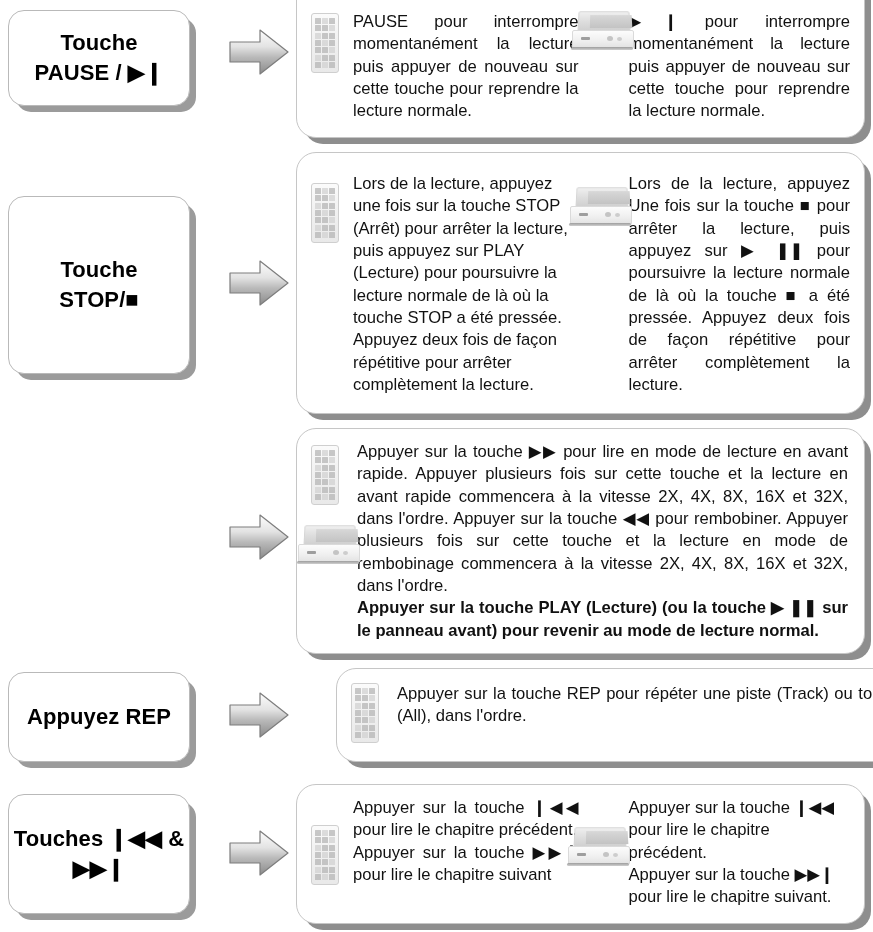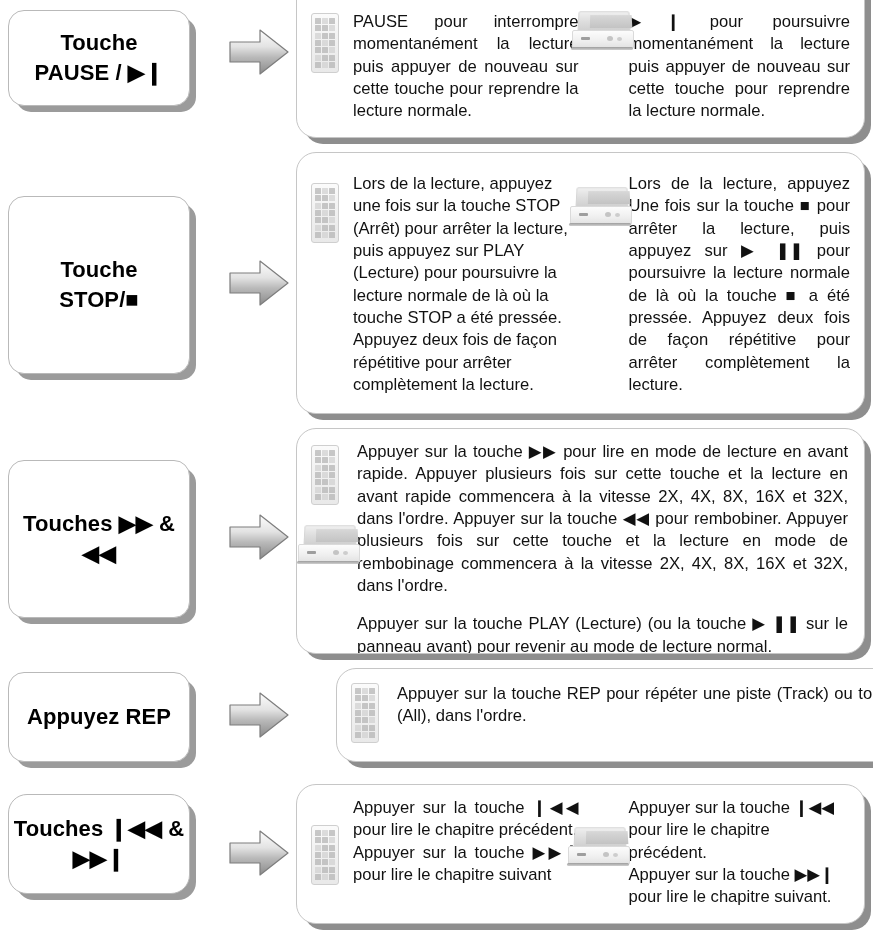--- a/index.html
+++ b/index.html
@@ -174,21 +174,21 @@
               <div class="lid">
                   <div class="screen"></div>
                 </div>
               <div class="base">
                   <span class="b1"></span>
                   <span class="b2"></span>
                   <span class="b3"></span>
                 </div>
               <div class="shadow"></div>
             </div>
-            <p class="para just">▶❙ pour poursuivre momentanément la lecture puis appuyer de nouveau sur cette touche pour reprendre la lecture normale.</p>
+            <p class="para just">▶❙ pour interrompre momentanément la lecture puis appuyer de nouveau sur cette touche pour reprendre la lecture normale.</p>
           </div>
         </div>
       </div>
     </div>
   </div>
 
   <div class="row" style="top:152px;height:275px;">
 
     <div class="label-wrap" style="top:44px;">
       <div class="label-box" style="width:182px;height:178px;">
@@ -256,25 +256,20 @@
             </div>
             <p class="para just">Lors de la lecture, appuyez Une fois sur la touche ■ pour arrêter la lecture, puis appuyez sur ▶ ❚❚ pour poursuivre la lecture normale de là où la touche ■ a été pressée. Appuyez deux fois de façon répétitive pour arrêter complètement la lecture.</p>
           </div>
         </div>
       </div>
     </div>
   </div>
 
   <div class="row" style="top:430px;height:235px;">
 
-    <div class="label-wrap" style="top:30px;">
-      <div class="label-box" style="width:182px;height:158px;">
-        <div class="label-text">Touches ▶▶ &amp; ◀◀</div>
-      </div>
-    </div>
 
     <div class="arrow" style="left:228px;top:82px;">
       <svg width="62" height="50" viewBox="0 0 62 50">
         <defs>
           <linearGradient id="ag3" x1="0" y1="0" x2="0" y2="1">
             <stop offset="0%" stop-color="#fdfdfd"></stop>
               <stop offset="38%" stop-color="#e3e3e3"></stop>
             <stop offset="62%" stop-color="#b9b9b9"></stop>
               <stop offset="100%" stop-color="#8b8b8b"></stop>
           </linearGradient>
@@ -316,21 +311,21 @@
                 <div class="screen"></div>
               </div>
             <div class="base">
                 <span class="b1"></span>
                 <span class="b2"></span>
                 <span class="b3"></span>
               </div>
             <div class="shadow"></div>
           </div>
           <p class="para just">Appuyer sur la touche ▶▶ pour lire en mode de lecture en avant rapide. Appuyer plusieurs fois sur cette touche et la lecture en avant rapide commencera à la vitesse 2X, 4X, 8X, 16X et 32X, dans l'ordre. Appuyer sur la touche ◀◀ pour rembobiner. Appuyer plusieurs fois sur cette touche et la lecture en mode de rembobinage commencera à la vitesse 2X, 4X, 8X, 16X et 32X, dans l'ordre.</p>
-          <p class="para just" style="margin-top:16px;">Appuyer sur la touche PLAY (Lecture) (ou la touche ▶ ❚❚ sur le panneau avant) pour revenir au mode de lecture normal.</p>
+          <p class="para just" style="margin-top:0;font-weight:bold;">Appuyer sur la touche PLAY (Lecture) (ou la touche ▶ ❚❚ sur le panneau avant) pour revenir au mode de lecture normal.</p>
         </div>
       </div>
     </div>
   </div>
 
   <div class="row" style="top:668px;height:112px;">
 
     <div class="label-wrap" style="top:4px;">
       <div class="label-box" style="width:182px;height:90px;">
         <div class="label-text">Appuyez REP</div>
@@ -381,21 +376,21 @@
           </div>
           <p class="para just">Appuyer sur la touche REP pour répéter une piste (Track) ou tout (All), dans l'ordre.</p>
         </div>
       </div>
     </div>
   </div>
 
   <div class="row" style="top:784px;height:148px;">
 
     <div class="label-wrap" style="top:10px;">
-      <div class="label-box" style="width:182px;height:100px;border-radius:19px;">
+      <div class="label-box" style="width:182px;height:120px;">
         <div class="label-text">Touches ❙◀◀ &amp; ▶▶❙</div>
       </div>
     </div>
 
     <div class="arrow" style="left:228px;top:44px;">
       <svg width="62" height="50" viewBox="0 0 62 50">
         <defs>
           <linearGradient id="ag5" x1="0" y1="0" x2="0" y2="1">
             <stop offset="0%" stop-color="#fdfdfd"></stop>
               <stop offset="38%" stop-color="#e3e3e3"></stop>

